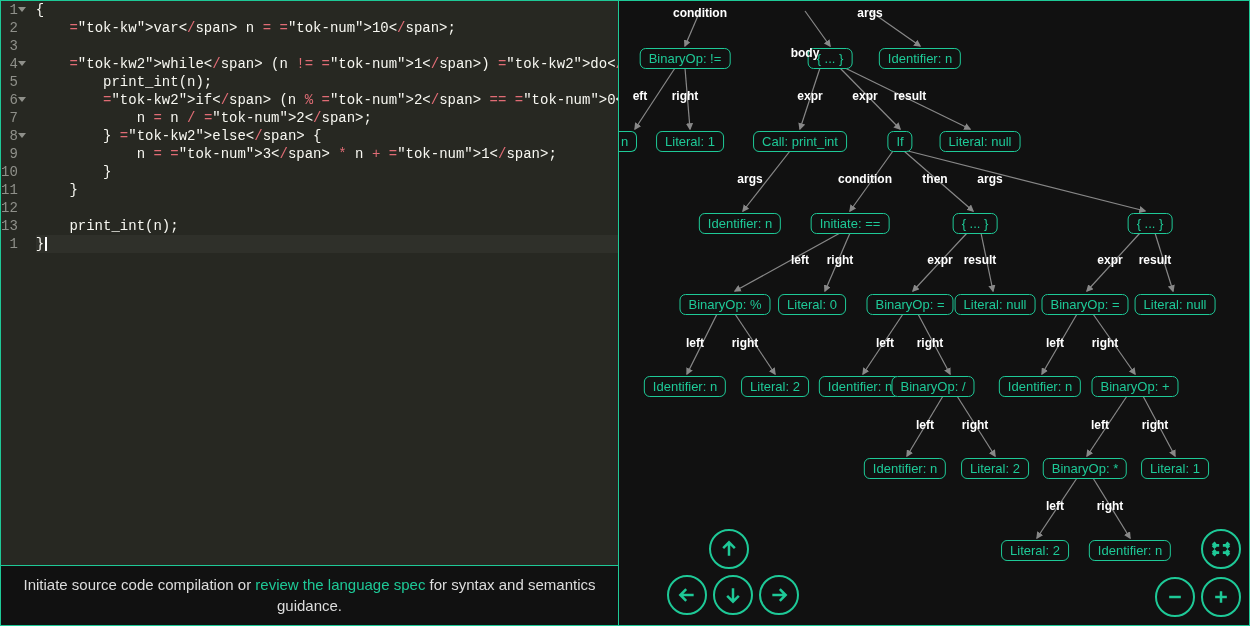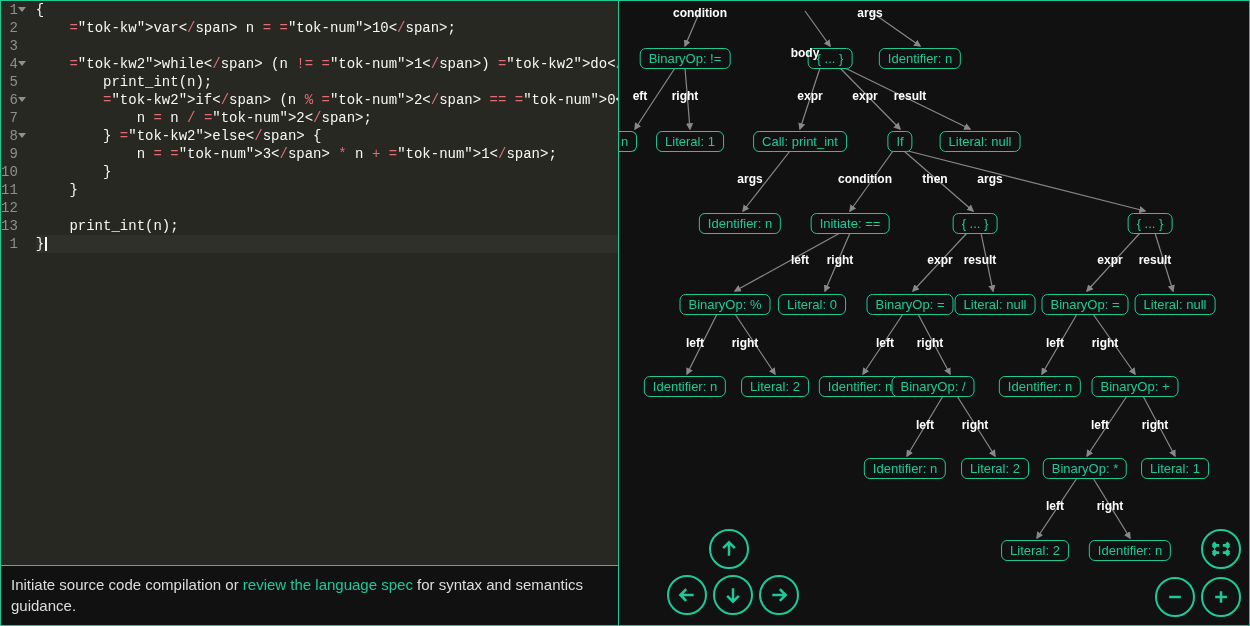--- a/index.html
+++ b/index.html
@@ -86,20 +86,21 @@
     border-radius: 8px;
     padding: 10px 18px;
     font-size: 20px;
     font-weight: 500;
     cursor: pointer;
   }
   .footer-text {
     font-size: 15px;
     color: #ddd;
     line-height: 1.35;
+    text-align: center;
   }
   .footer-text a { color: #1ec997; text-decoration: none; }
 
   .right-pane {
     flex: 1;
     position: relative;
     background: #111;
     overflow: hidden;
   }
   .ast-canvas {

